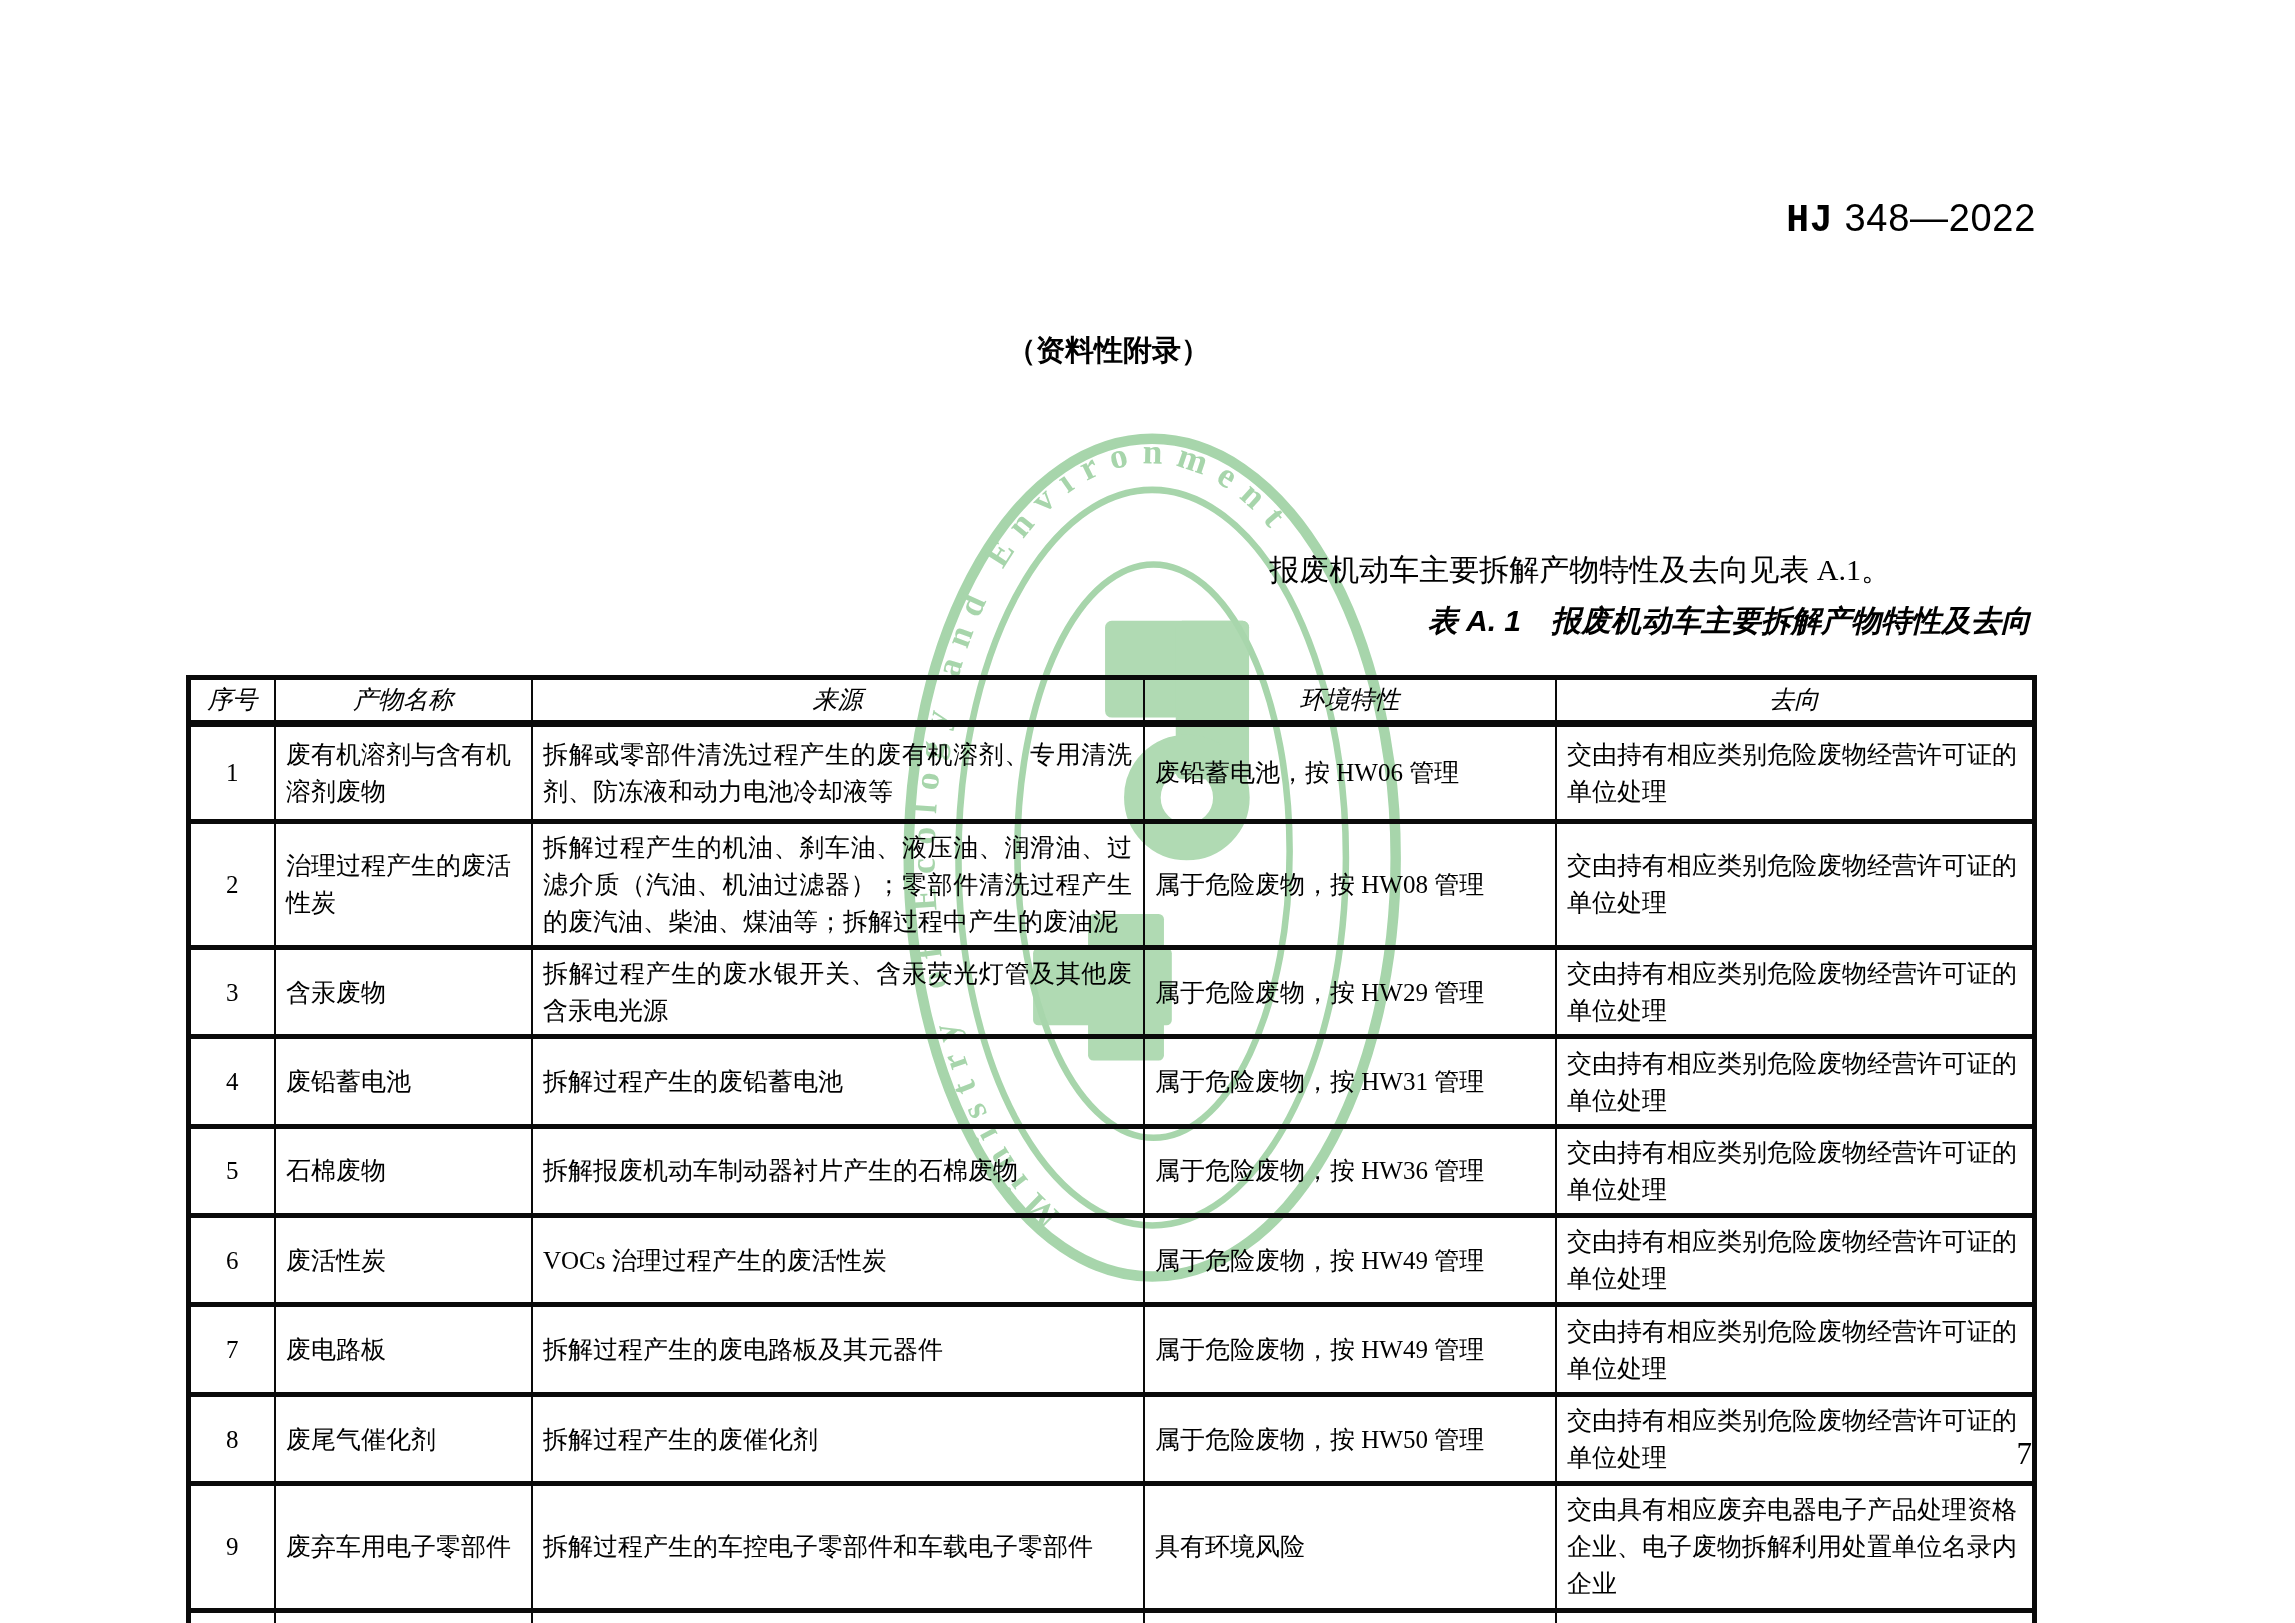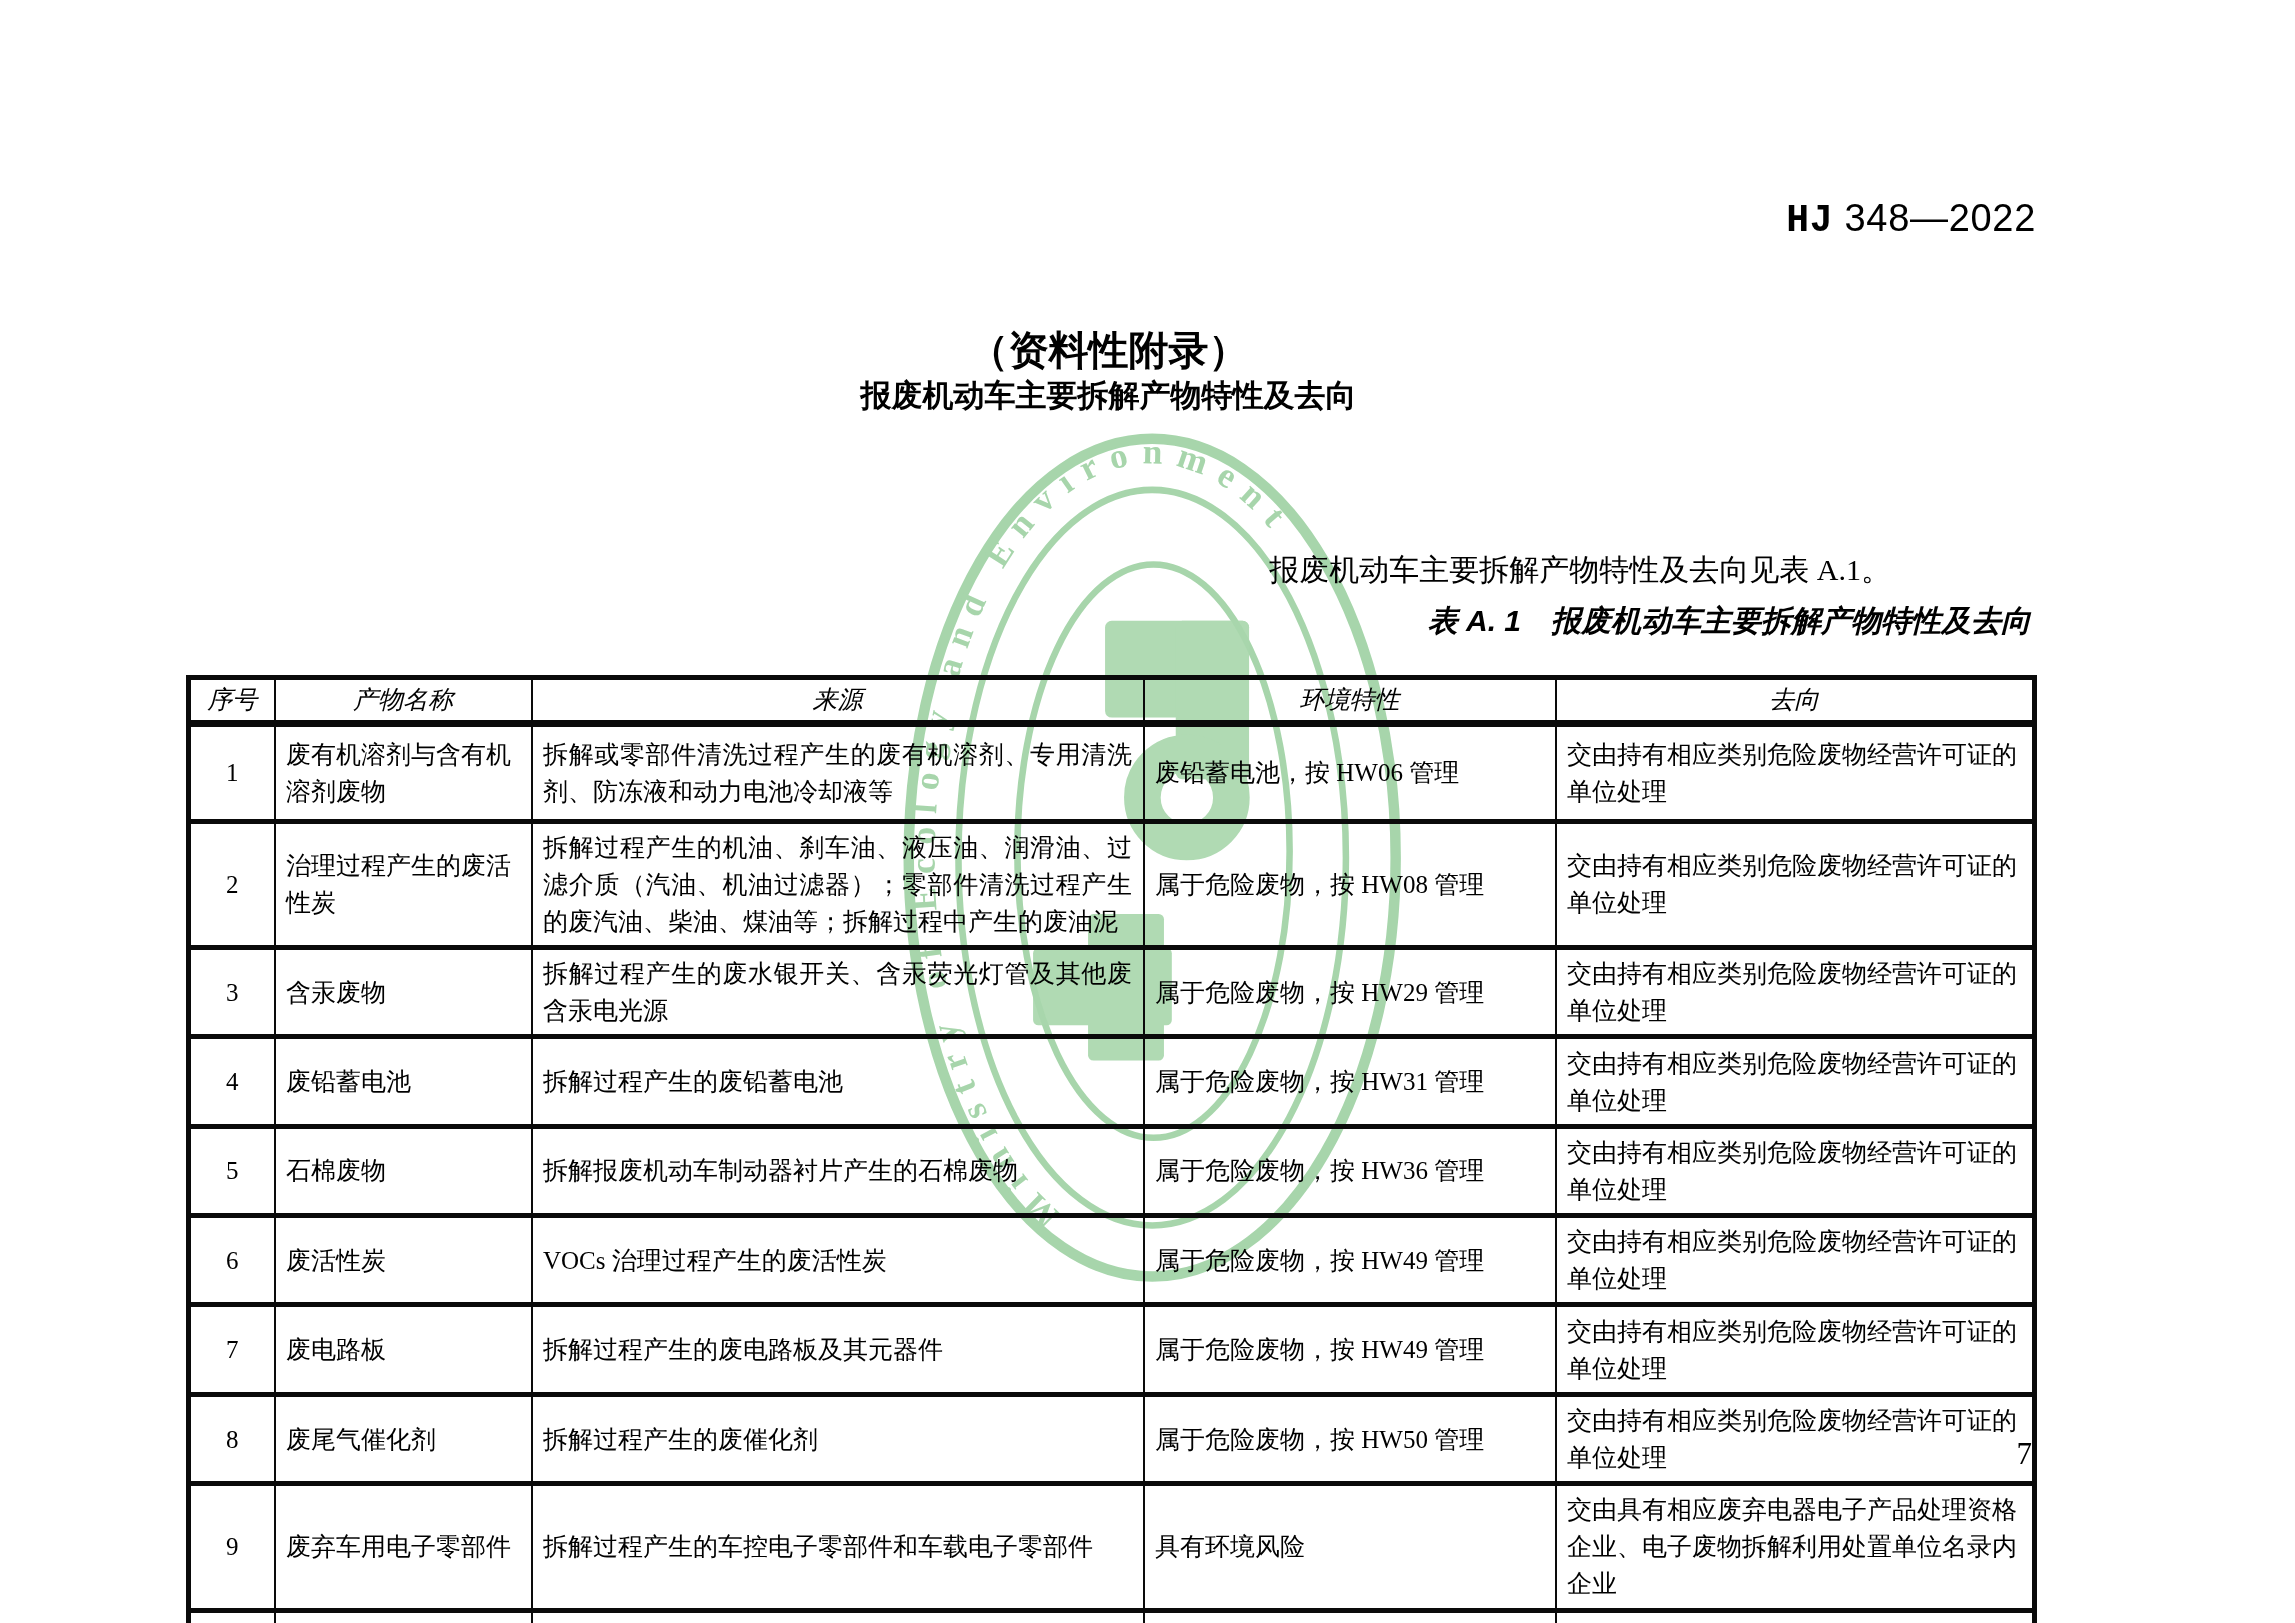--- a/index.html
+++ b/index.html
@@ -20,21 +20,21 @@
   }
   .doc-number .hj{font-weight:bold;font-family:Liberation Mono, monospace;text-align:center;}
   .doc-number .num{font-family:"Liberation Sans","DejaVu Sans",sans-serif;font-weight:500;}
 
   
   .headings{
     left:186px;top:327px;width:1845px;text-align:center;z-index:3;
     font-family:"Liberation Sans","DejaVu Sans",sans-serif;font-weight:bold;
   }
   .headings .h-line1{font-size:34px;line-height:48px;}
-  .headings .h-line2{font-size:40px;line-height:46px;}
+  .headings .h-line2{font-size:29px;line-height:46px;}
   .headings .h-line3{font-size:31px;line-height:46px;}
 
   .intro{
     left:255px;top:550px;width:1636px;font-size:30px;z-index:3;text-align:right;
   }
 
   .table-caption{
     left:186px;top:601px;width:1845px;text-align:right;z-index:3;
     font-family:"Liberation Sans","DejaVu Sans",sans-serif;
     font-weight:bold;font-size:30px;font-style:italic;
@@ -93,21 +93,20 @@
     </g>
   </g>
 </svg>
 
 <div class="abs doc-number">
   <span class="hj">HJ</span><span class="num"> 348—2022</span>
 </div>
 
 <div class="abs headings">
   <div class="h-line2">（资料性附录）</div>
-  <div class="h-line3">报废机动车主要拆解产物特性及去向</div>
 </div>
 
 <div class="abs intro">报废机动车主要拆解产物特性及去向见表 A.1。</div>
 
 <div class="abs table-caption">表 A. 1　报废机动车主要拆解产物特性及去向</div>
 
 <div class="abs table-wrap">
   <table class="a1">
     <colgroup>
       <col style="width:86px">

